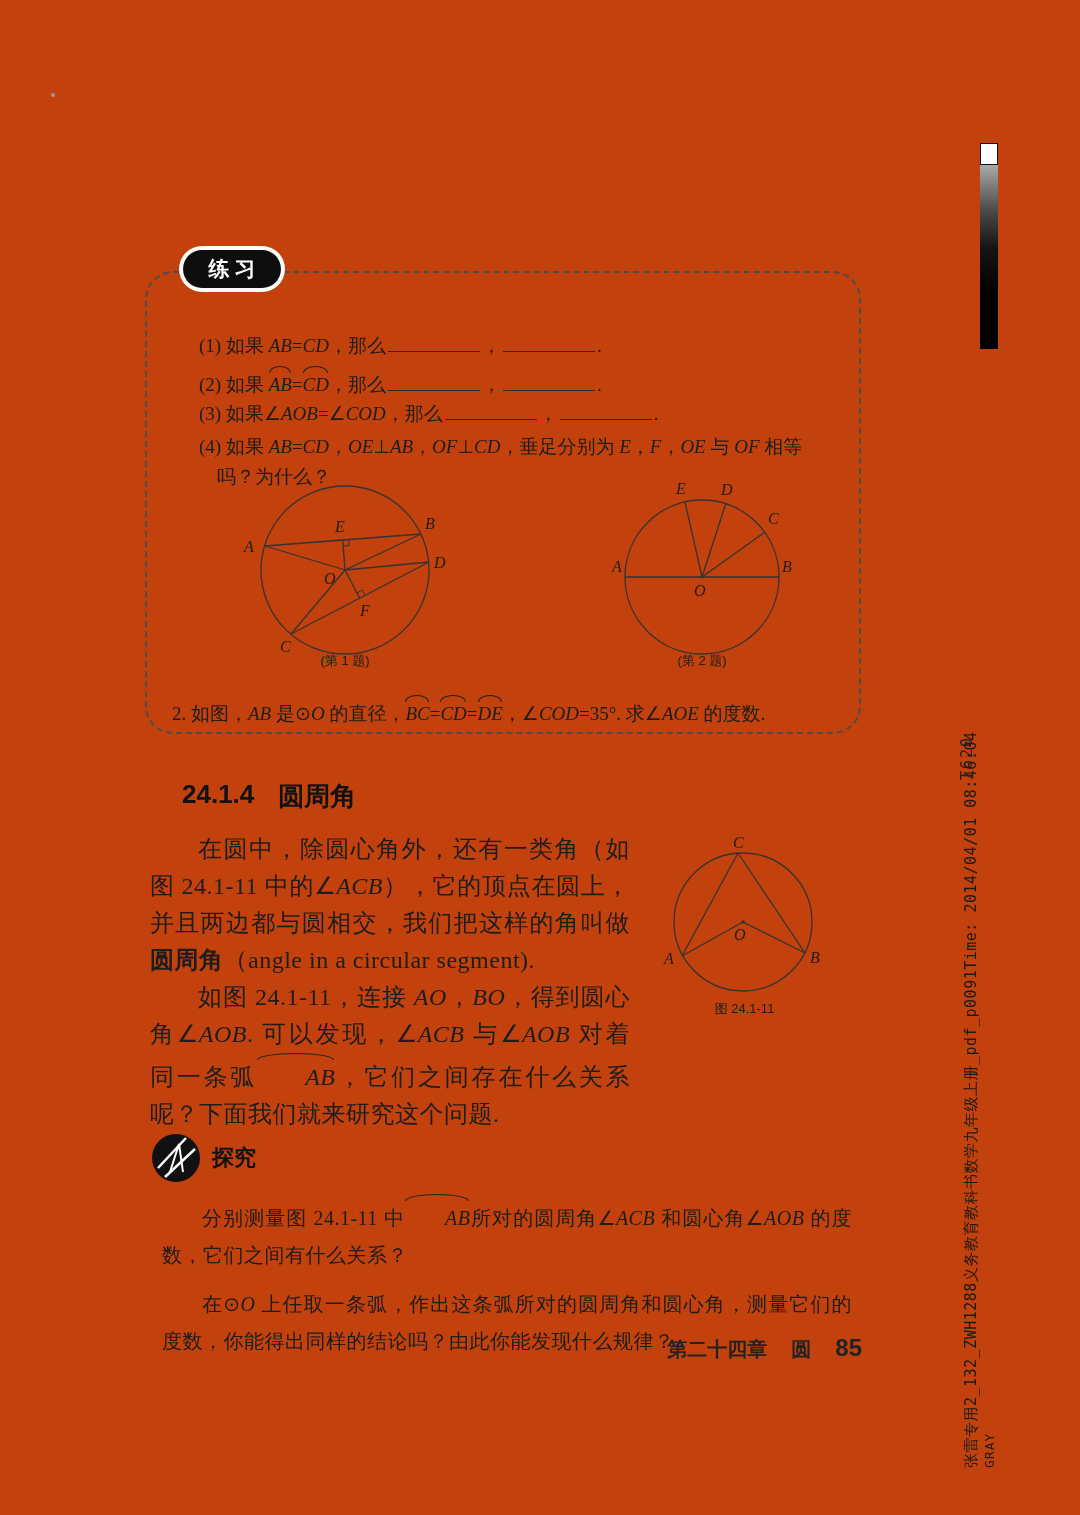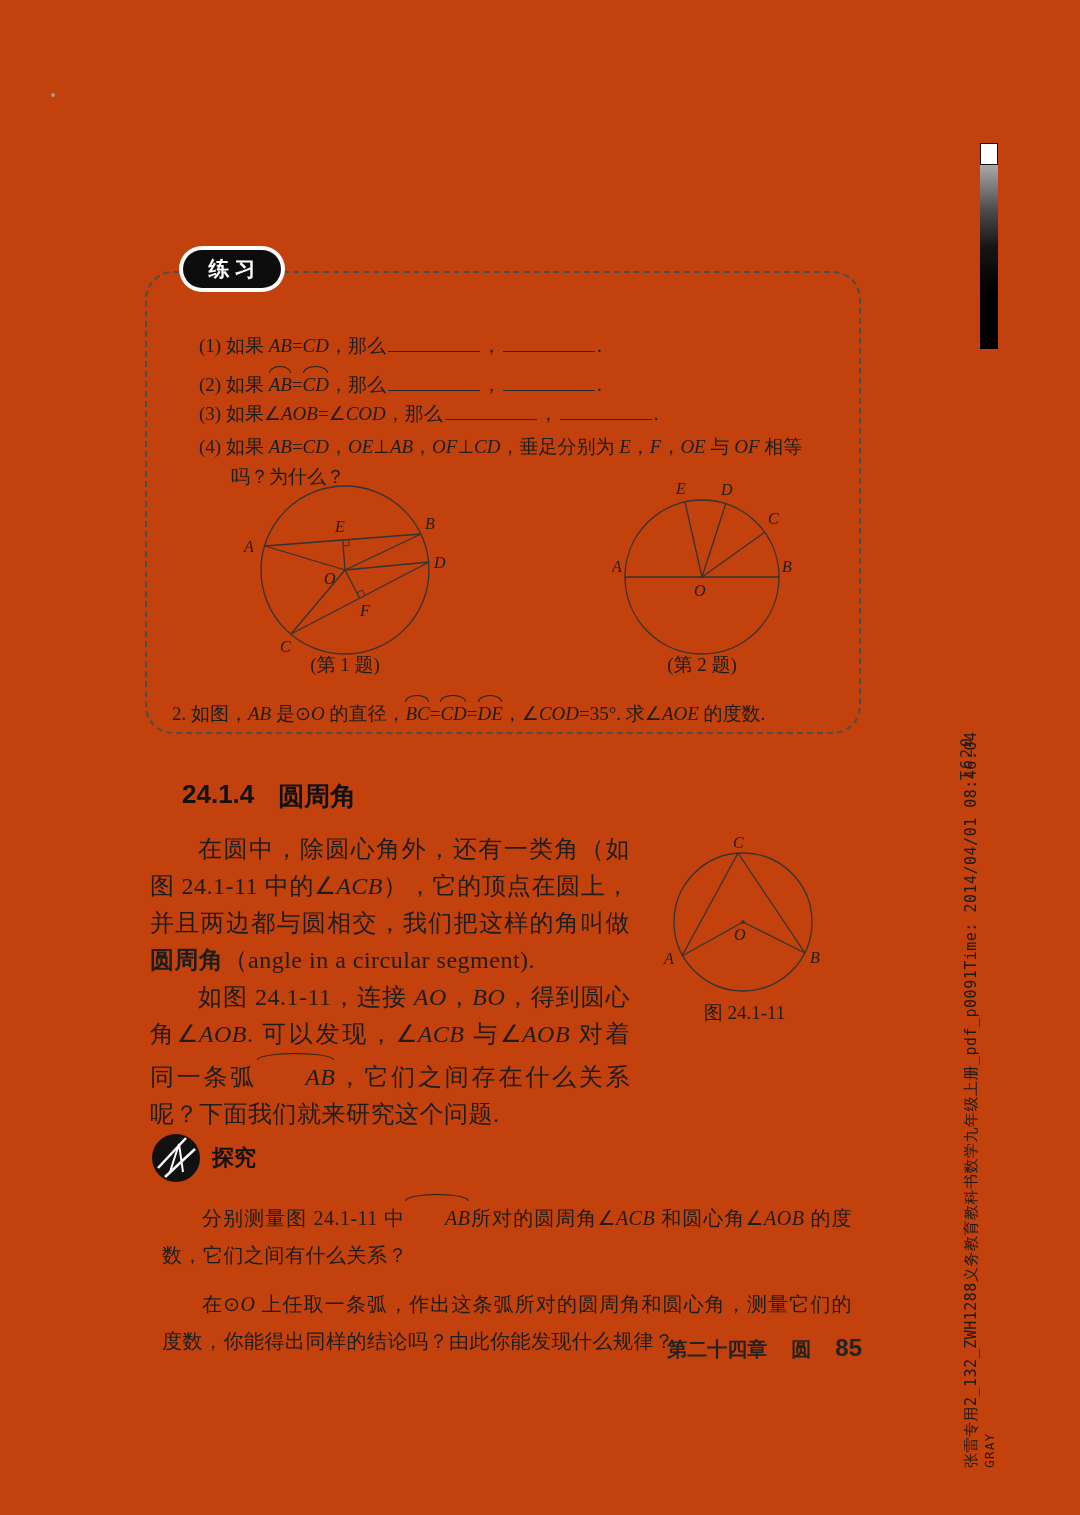--- a/index.html
+++ b/index.html
@@ -39,22 +39,22 @@
     position:absolute;left:183px;top:250px;width:98px;height:38px;
     background:#0d0d0d;border-radius:20px;
     box-shadow:0 0 0 4px #fcfcfa;
     display:flex;align-items:center;justify-content:center;
     color:#fff;font-weight:bold;font-size:21px;letter-spacing:5px;
     font-family:"Liberation Sans","DejaVu Sans",sans-serif;
     text-indent:5px;
   }
   .pline{position:absolute;font-size:19px;line-height:1.35;white-space:nowrap;}
   .fig-caption{
-    position:absolute;font-size:19px;text-align:center;
-    font-family:Liberation Serif, serif;
+    position:absolute;font-size:13px;text-align:center;
+    font-family:Liberation Sans, sans-serif;
   }
   svg text{
     font-family:"Liberation Serif",serif;font-style:italic;
     font-size:16px;fill:#1d1d1d;
   }
   
   .section-heading{
     position:absolute;left:182px;top:779px;
     font-family:"Liberation Sans","DejaVu Sans",sans-serif;
     font-weight:bold;font-size:26px;color:#111;
@@ -121,21 +121,21 @@
 
   <div class="dust"></div>
 
   <div class="practice-box"></div>
   <div class="practice-badge">练习</div>
 
   <div class="pline" style="left:199px;top:333px;"><span class="seg-u">(1) </span><span class="seg-c">如果 </span><span class="seg-m">AB</span><span class="seg-u">=</span><span class="seg-m">CD</span><span class="seg-c">，那么</span><span class="seg-b"></span><span class="seg-c">，</span><span class="seg-b"></span><span class="seg-u">.</span></div>
   <div class="pline" style="left:199px;top:366px;"><span class="seg-u">(2) </span><span class="seg-c">如果 </span><span class="seg-a">AB</span><span class="seg-u">=</span><span class="seg-a">CD</span><span class="seg-c">，那么</span><span class="seg-b"></span><span class="seg-c">，</span><span class="seg-b"></span><span class="seg-u">.</span></div>
   <div class="pline" style="left:199px;top:401px;"><span class="seg-u">(3) </span><span class="seg-c">如果</span><span class="seg-u">∠</span><span class="seg-m">AOB</span><span class="seg-u">=</span><span class="seg-u">∠</span><span class="seg-m">COD</span><span class="seg-c">，那么</span><span class="seg-b"></span><span class="seg-c">，</span><span class="seg-b"></span><span class="seg-u">.</span></div>
   <div class="pline" style="left:199px;top:434px;"><span class="seg-u">(4) </span><span class="seg-c">如果 </span><span class="seg-m">AB</span><span class="seg-u">=</span><span class="seg-m">CD</span><span class="seg-c">，</span><span class="seg-m">OE</span><span class="seg-u">⊥</span><span class="seg-m">AB</span><span class="seg-c">，</span><span class="seg-m">OF</span><span class="seg-u">⊥</span><span class="seg-m">CD</span><span class="seg-c">，垂足分别为 </span><span class="seg-m">E</span><span class="seg-c">，</span><span class="seg-m">F</span><span class="seg-c">，</span><span class="seg-m">OE</span><span class="seg-c"> 与 </span><span class="seg-m">OF</span><span class="seg-c"> 相等</span></div>
-  <div class="pline" style="left:231px;top:464px;"><span class="seg-c">吗？为什么？</span></div>
+  <div class="pline" style="left:217px;top:464px;"><span class="seg-c">吗？为什么？</span></div>
 
   <svg style="position:absolute;left:238px;top:482px;" width="212" height="178" viewBox="0 0 212 178">
     <g fill="none" stroke="#333" stroke-width="1.3">
       <circle cx="107" cy="88" r="84"></circle>
       <line x1="27" y1="64" x2="183" y2="52"></line>
       <line x1="53" y1="152" x2="191" y2="80"></line>
       <line x1="107" y1="88" x2="27" y2="64"></line>
       <line x1="107" y1="88" x2="183" y2="52"></line>
       <line x1="107" y1="88" x2="53" y2="152"></line>
       <line x1="107" y1="88" x2="191" y2="80"></line>

